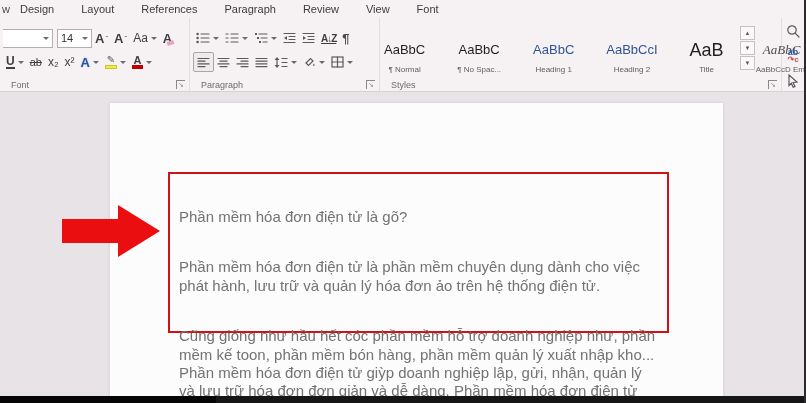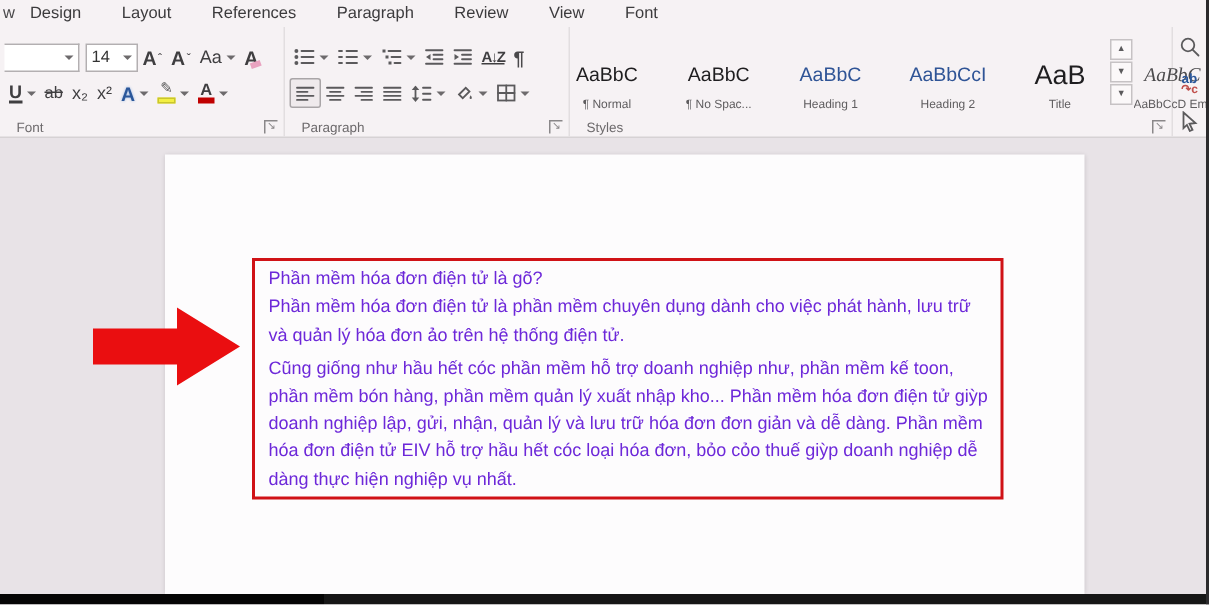--- a/index.html
+++ b/index.html
@@ -86,21 +86,21 @@
   .editbtn { width:18px; height:18px; display:flex; align-items:center; justify-content:center; cursor:pointer; }
   .replace-ic { font-size:9px; font-weight:bold; color:#2b579a; line-height:8px; text-align:center; }
   .replace-ic .r2 { color:#c0504d; display:block; font-size:8px; }
 
   
   .docarea { position:absolute; left:0; top:92px; width:806px; height:304px; background:#e8e3e7; }
   .page { position:absolute; left:110px; top:11px; width:613px; height:293px;
     background:#fdfcfd; box-shadow:0 0 3px rgba(0,0,0,0.12); }
   .redbox { position:absolute; left:168px; top:80px; width:501px; height:161px;
     border:2px solid var(--accent-red); padding:2px 8px 0 9px; cursor:text; }
-  .redbox p { font-size:12px; line-height:18.4px; color:#6d28d9; }
+  .redbox p { font-size:15px; line-height:18.4px; color:#737373;margin-top:32px; }
   .redbox p.q { margin-bottom:1px; }
   .redbox p.mid { margin-bottom:4px; }
   .arrow { position:absolute; left:62px; top:112px; }
 
   
   .bottombar { position:absolute; left:0; bottom:0; width:806px; height:7px;
     background:linear-gradient(to right, #050505 0 216px, #161616 216px 100%); }
   .rightedge { position:absolute; right:0; top:0; width:2px; height:403px; background:#2b2a2c; }
 </style>
 </head>

